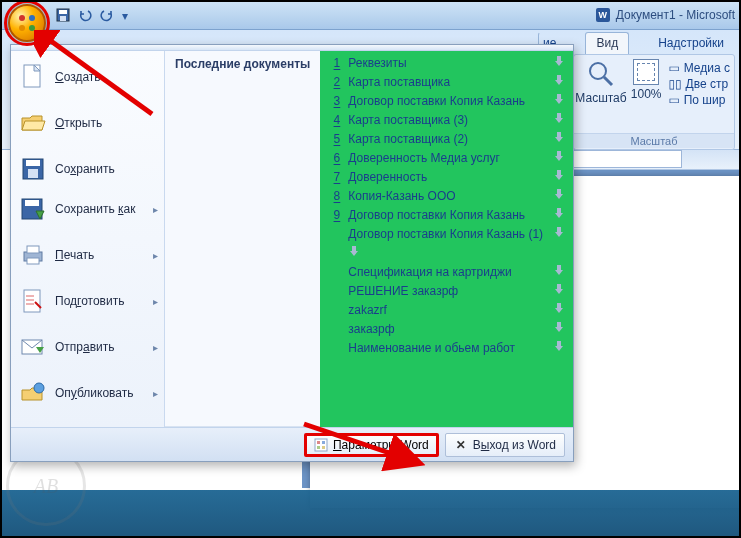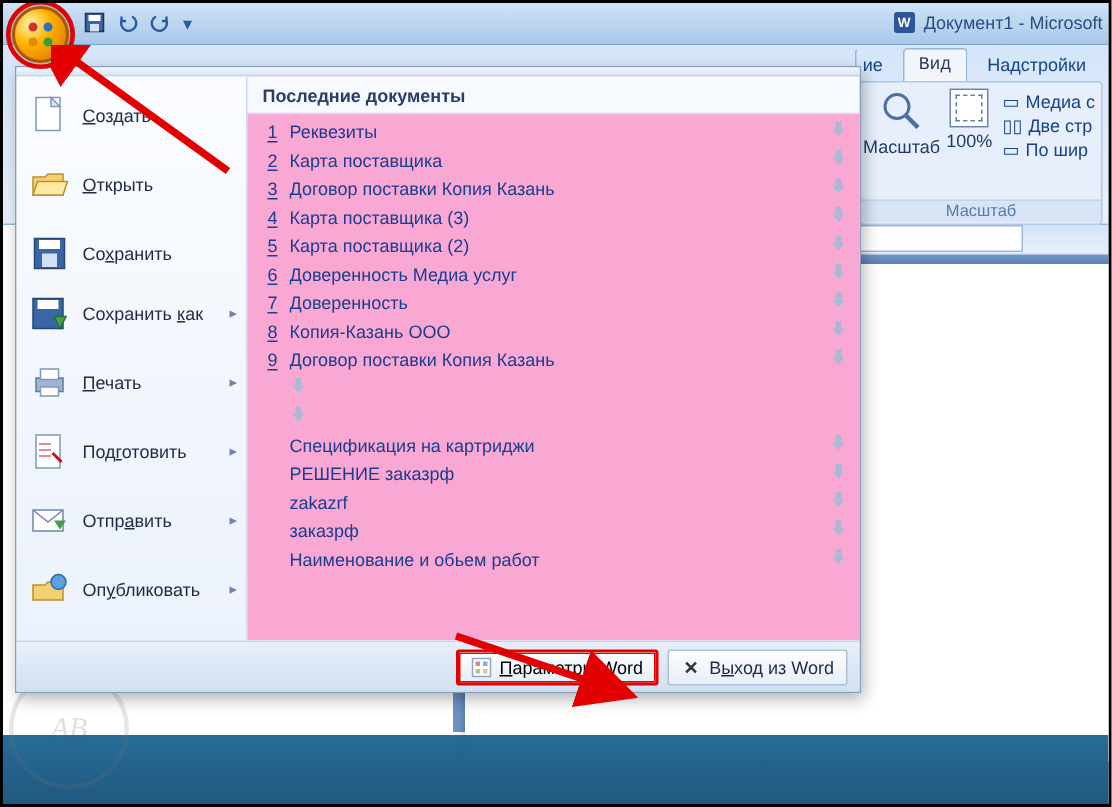--- a/index.html
+++ b/index.html
@@ -8,24 +8,24 @@
   .office-btn { position: absolute; left: 6px; top: 2px; width: 38px; height: 38px; border-radius: 50%; background: radial-gradient(circle at 30% 30%,#fff3b0,#ffb200 40%,#d06a00 100%); border: 2px solid #b05600; z-index: 30; display:flex; align-items:center; justify-content:center; box-shadow: 0 0 4px rgba(0,0,0,.4); }
   .office-btn svg { width: 20px; height: 20px; }
   .ocircle-hl { position:absolute; left:2px; top:-2px; width:46px; height:46px; border:3px solid #e30000; border-radius:50%; z-index:31; pointer-events:none; }
   .arrow-top svg { position:absolute; left:32px; top:28px; width:130px; height:90px; z-index:40; pointer-events:none; }
   .qat { position: absolute; left: 54px; top: 5px; height: 18px; display: flex; align-items: center; gap: 8px; color: #1f3b66; }
   .title-text { position: absolute; left: 50%; transform: translateX(-50%); top: 6px; color: #2c4d7f; display:flex; align-items:center; gap:6px; white-space:nowrap; right:auto; }
   
   .title-text { left:auto; right:4px; transform:none; }
   
   .ribbon-bg { position: absolute; left:0; right:0; top:28px; height:120px; background: linear-gradient(to bottom,#d5e6fa,#e8f1fb); border-bottom:1px solid #98b5d9; }
-  .tabs { position:absolute; right:4px; top:30px; display:flex; gap:2px; }
+  .tabs { position:absolute; right:4px; top:30px; display:flex; gap:18px; }
   .tab { padding:3px 10px 4px; color:#15428b; border:1px solid transparent; border-bottom:none; border-radius:3px 3px 0 0; }
   .tab.partial { border-left:1px solid #98b5d9; padding-left:4px; }
-  .tab.active { background:#f2f6fb; border:1px solid #98b5d9; border-bottom:1px solid #f2f6fb; color:#2b3a57;font-family:Liberation Mono, monospace; }
+  .tab.active { background:#f2f6fb; border:1px solid #98b5d9; border-bottom:1px solid #f2f6fb; color:#2b3a57; }
   .ribbon-group { position:absolute; right:4px; top:52px; height:96px; width:162px; background:#e6effb; border:1px solid #b0c7e5; border-radius:3px; }
   .ribbon-group .items { display:flex; padding:4px; gap:6px; }
   .zoom-big, .pct-big { width:46px; display:flex; flex-direction:column; align-items:center; gap:2px; color:#1f3b66; }
   .zoom-big svg { width:30px; height:30px; }
   .pct-big .pct-icon { width:26px; height:26px; border:1px solid #6785af; background:#fff; position:relative; }
   .pct-big .pct-icon::before { content:''; position:absolute; inset:3px; border:1px dashed #6785af; }
   .sidelines { display:flex; flex-direction:column; gap:2px; padding-top:2px; flex:1; }
   .sidelines div { display:flex; align-items:center; gap:4px; color:#15428b; white-space:nowrap; }
   .grp-label { position:absolute; bottom:1px; left:0; right:0; text-align:center; color:#5b7aa8; font-size:11px; background:#d7e4f5; border-top:1px solid #c2d4ec; padding:1px 0; }
   
@@ -40,21 +40,21 @@
   .menu { position:absolute; left:8px; top:42px; width:564px; height:418px; background:#fff; border:1px solid #889fbd; box-shadow:2px 4px 10px rgba(0,0,0,.3); z-index:25; display:flex; flex-direction:column; }
   .menu-strip { height:6px; background:linear-gradient(to bottom,#f4f8fd,#d7e5f6); border-bottom:1px solid #c2d4ec; }
   .menu-body { flex:1; display:flex; overflow:hidden; }
   .menu-left { width:154px; background:linear-gradient(to bottom,#fafcff,#ecf2fb); border-right:1px solid #c9d9ef; padding:6px 0; display:flex; flex-direction:column; }
   .sep { height:1px; background:#c9d9ef; margin:3px 6px; }
   .mi { display:flex; align-items:center; gap:8px; padding:6px 6px 6px 8px; color:#1f2a44; position:relative; }
   .mi .ico { width:28px; height:28px; display:flex; align-items:center; justify-content:center; }
   .mi .lbl { flex:1; }
   .mi .lbl u { text-decoration:underline; }
   .mi .arr { color:#6d86ab; font-size:10px; }
-  .menu-right { flex:1; background:#f9a8d4; display:flex; flex-direction:column; }
+  .menu-right { flex:1; background:#22c55e; display:flex; flex-direction:row; }
   .mr-header { padding:6px 10px 4px; color:#2a3d66; font-weight:bold; border-bottom:1px solid #d8e3f2; background:#f6f9fe; }
   .mr-list { flex:1; overflow:hidden; padding:2px 0; }
   .doc-row { display:flex; align-items:center; padding:2px 8px 2px 10px; gap:8px; color:#1a3e8c; }
   .doc-row .num { color:#1a3e8c; width:10px; text-align:right; }
   .doc-row .num u { text-decoration:underline; text-underline-offset:2px; }
   .doc-row .name { flex:1; white-space:nowrap; overflow:hidden; text-overflow:ellipsis; }
   .doc-row .pin { color:#8da3c3; }
   .menu-footer { height:34px; background:linear-gradient(to bottom,#e7effa,#d2e0f3); border-top:1px solid #c2d4ec; display:flex; align-items:center; justify-content:flex-end; gap:6px; padding-right:8px; }
   .fbtn { height:24px; display:flex; align-items:center; gap:5px; padding:0 8px; border:1px solid #aebfd9; background:linear-gradient(to bottom,#fdfefe,#e6eef9); color:#1f2a44; border-radius:2px; }
   .fbtn.hot { border:2px solid #e30000; box-shadow:0 0 0 1px #e30000 inset; color:#000; }
@@ -329,20 +329,21 @@
           <div class="doc-row">
             <span class="num"><u>9</u></span>
             <span class="name">Договор поставки Копия Казань</span>
             <span class="pin"><svg width="12" height="12">
                 <rect x="4" y="1" width="4" height="5" fill="#a8b9d3"></rect>
                 <path d="M2 6 L10 6 L6 11 Z" fill="#a8b9d3"></path>
               </svg></span>
           </div>
           <div class="doc-row">
             <span class="num"></span>
+            <span class="name">Договор поставки Копия Казань (1)</span>
             <span class="pin"><svg width="12" height="12">
                 <rect x="4" y="1" width="4" height="5" fill="#a8b9d3"></rect>
                 <path d="M2 6 L10 6 L6 11 Z" fill="#a8b9d3"></path>
               </svg></span>
           </div>
           <div class="doc-row">
             <span class="num"></span>
             <span class="pin"><svg width="12" height="12">
                 <rect x="4" y="1" width="4" height="5" fill="#a8b9d3"></rect>
                 <path d="M2 6 L10 6 L6 11 Z" fill="#a8b9d3"></path>

